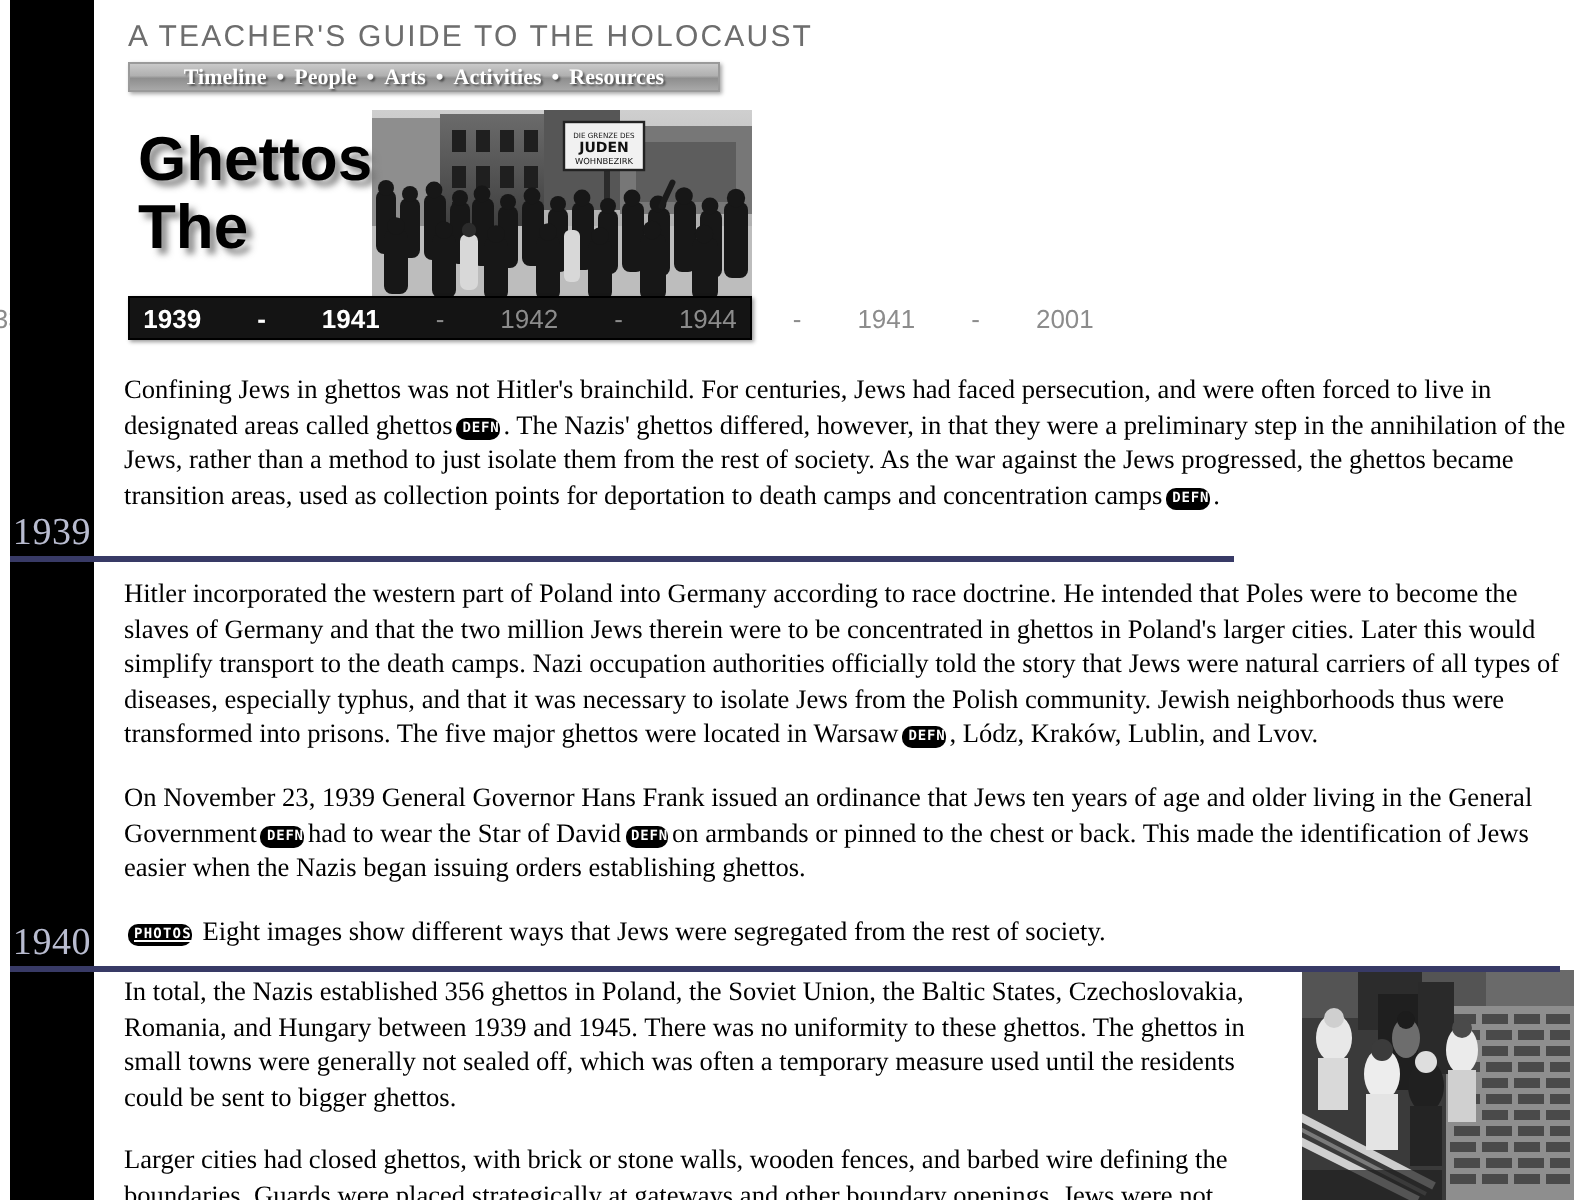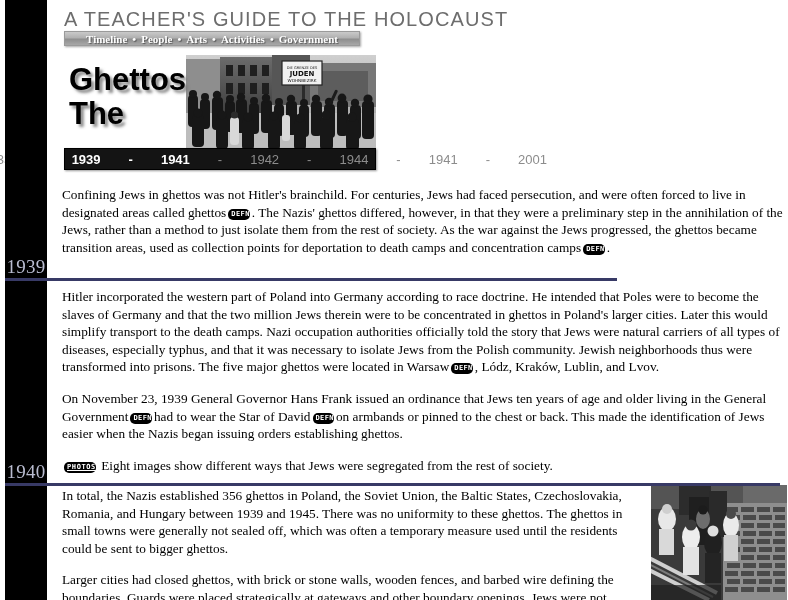--- a/index.html
+++ b/index.html
@@ -60,21 +60,21 @@
     left: 57px;
     top: 0;
     width: 731px;
     height: 600px;
   }
 
   
   #masthead { position: absolute; left: 7px; top: 10px; }
   #site-title {
     font-family: "Liberation Sans", "DejaVu Sans", sans-serif;
-    font-size: 20px;
+    font-size: 15px;
     letter-spacing: 1.1px;
     color: #6d6d6d;
     white-space: nowrap;
     line-height: 18px;
   }
   #navbar {
     margin-top: 3px;
     width: 296px;
     height: 15px;
     background: linear-gradient(to bottom, #c9c9c9 0%, #b0b0b0 45%, #8e8e8e 55%, #a8a8a8 100%);
@@ -216,21 +216,21 @@
 
     <div id="navbar">
       <a class="nav-link" href="#">Timeline</a>
       <span class="nav-sep">•</span>
       <a class="nav-link" href="#">People</a>
       <span class="nav-sep">•</span>
       <a class="nav-link" href="#">Arts</a>
       <span class="nav-sep">•</span>
       <a class="nav-link" href="#">Activities</a>
       <span class="nav-sep">•</span>
-      <a class="nav-link" href="#">Government</a>
+      <a class="nav-link" href="#">Resources</a>
     </div>
   </div>
 
   <div id="banner">
 
     <div id="banner-title">
       <div>Ghettos</div>
       <div>The</div>
     </div>
 

